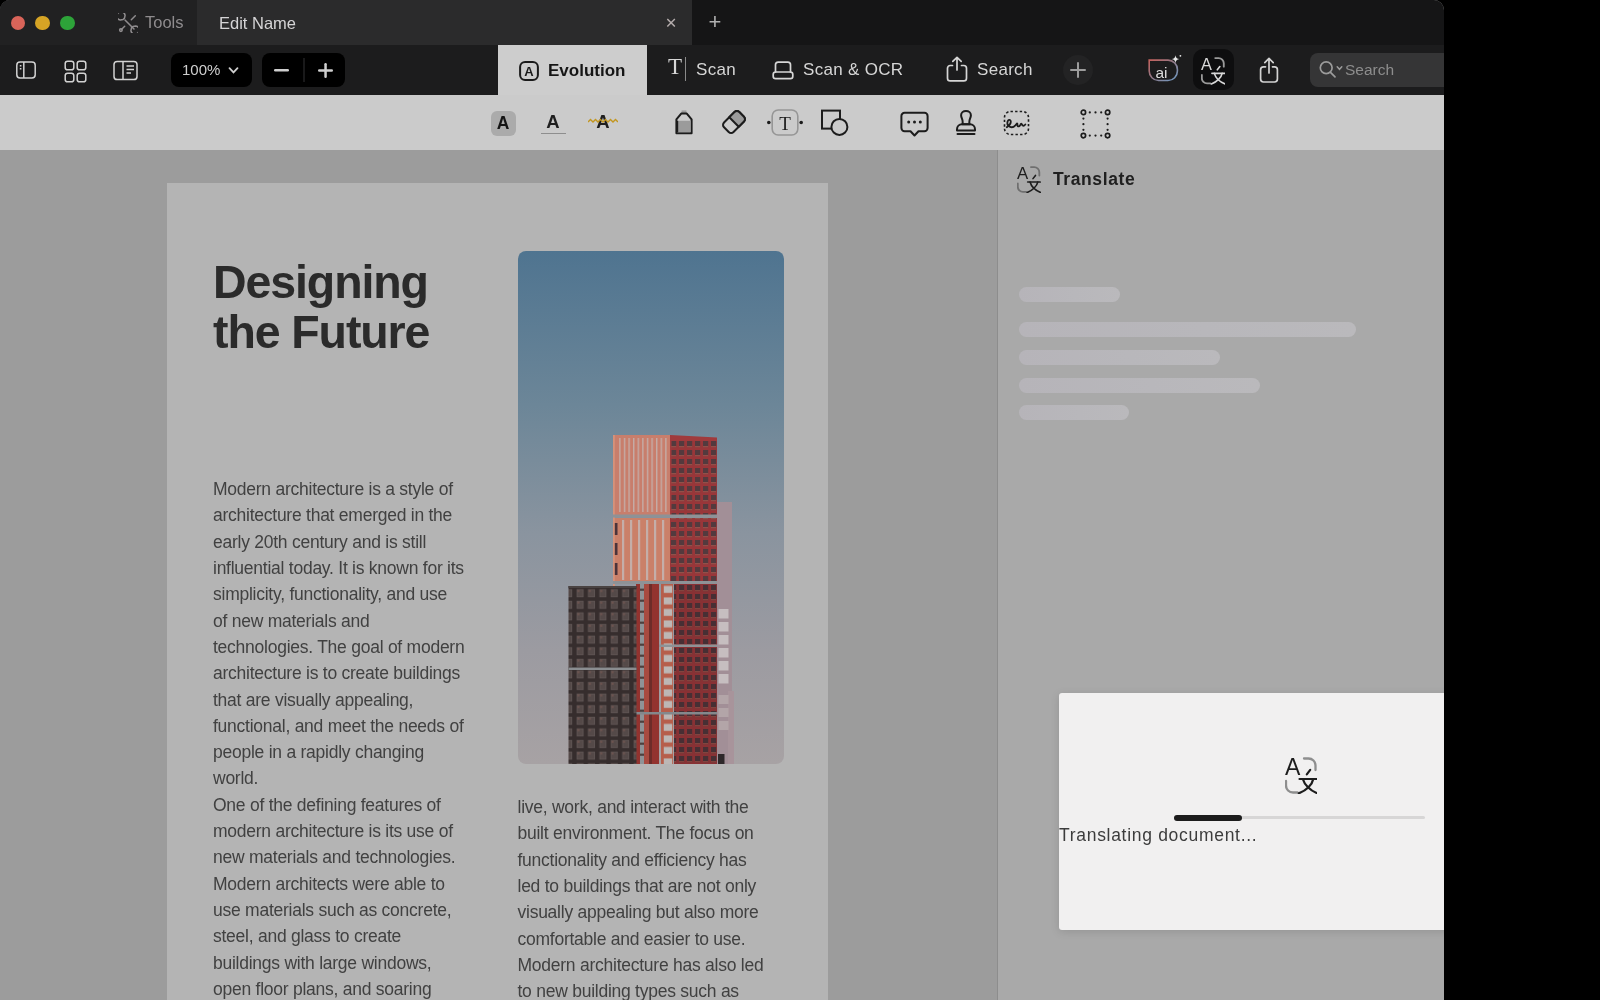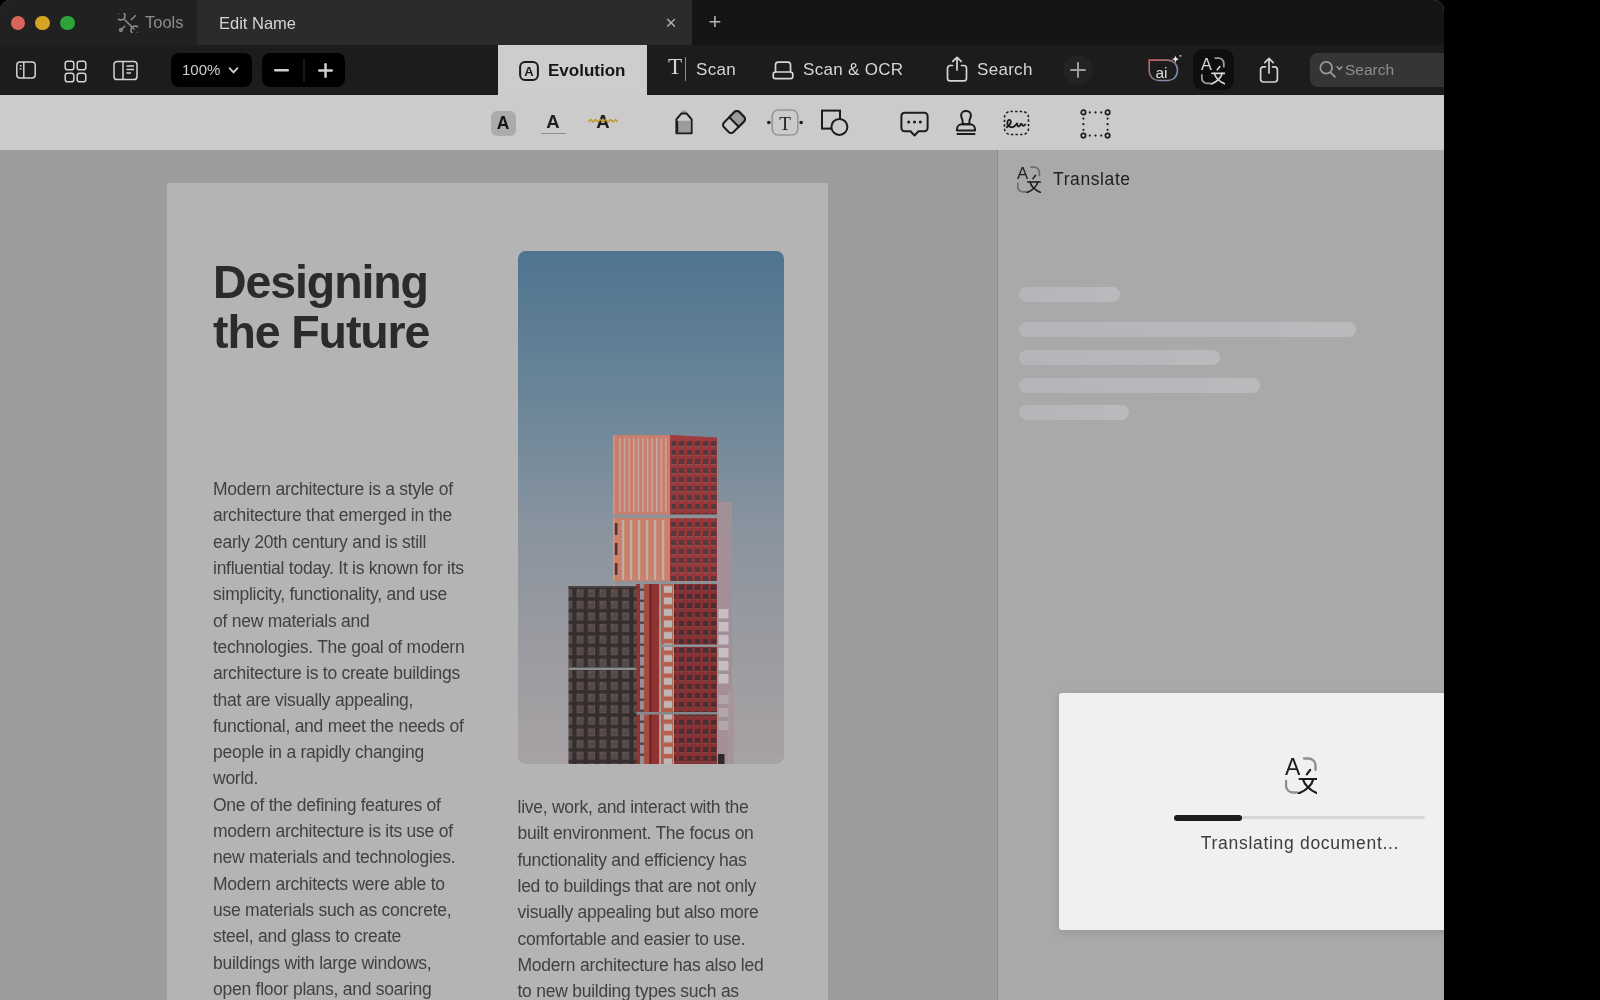--- a/index.html
+++ b/index.html
@@ -28,24 +28,24 @@
 
 #canvas{left:0;top:150px;width:997px;height:850px;background:#9c9c9c}
 #page{left:167px;top:33px;width:660.5px;height:829px;background:#b4b4b4}
 #ttl{left:46px;top:73.5px;width:420px;font-size:46.5px;line-height:50px;font-weight:700;color:#2b2b2b;letter-spacing:-1.1px}
 #sub{left:46px;top:204.3px;width:280px;font-size:25px;line-height:33px;color:#595959;letter-spacing:-.9px}
 .bodytxt{width:270px;font-size:17.5px;line-height:26.3px;color:#414141;letter-spacing:-.25px}
 #col1{left:46px;top:293.2px}
 #col2{left:350.5px;top:611.1px}
 
 #panel{left:997px;top:150px;width:603px;height:850px;background:#a9a9a9;border-left:1px solid #8d8d8d}
-#ptitle{left:55px;top:19px;font-size:17.5px;font-weight:400;color:#202020;letter-spacing:.6px}
+#ptitle{left:55px;top:19px;font-size:17.5px;font-weight:700;color:#202020;letter-spacing:.6px}
 .skel{left:20.5px;height:15px;border-radius:7.5px;background:linear-gradient(90deg,#b6b4b9 0%,#b8b7bb 55%,#bab9bc 100%)}
 #modal{left:61px;top:543px;width:482px;height:237px;background:#f1f0f0;border-radius:3px;box-shadow:0 2px 10px rgba(0,0,0,.12)}
-#mtxt{left:0;top:140px;width:482px;text-align:center;font-size:17.5px;color:#3c3c3c;letter-spacing:.7px}
+#mtxt{left:0;top:132px;width:482px;font-size:17.5px;color:#3c3c3c;letter-spacing:.7px}
 #ptrack{left:115px;top:123px;width:251px;height:3px;border-radius:1.5px;background:#d7d6d6}
 #pfill{left:115px;top:121.5px;width:67.5px;height:6px;border-radius:3px;background:#1c1c1c}
 </style></head>
 <body>
 <div id="app">
 
  <div class="abs" id="tbar">
   <div class="abs" id="tbarL"></div>
   <div class="abs" id="tab1"></div>
   <div class="abs light" style="left:10.5px;background:#d96459"></div>

